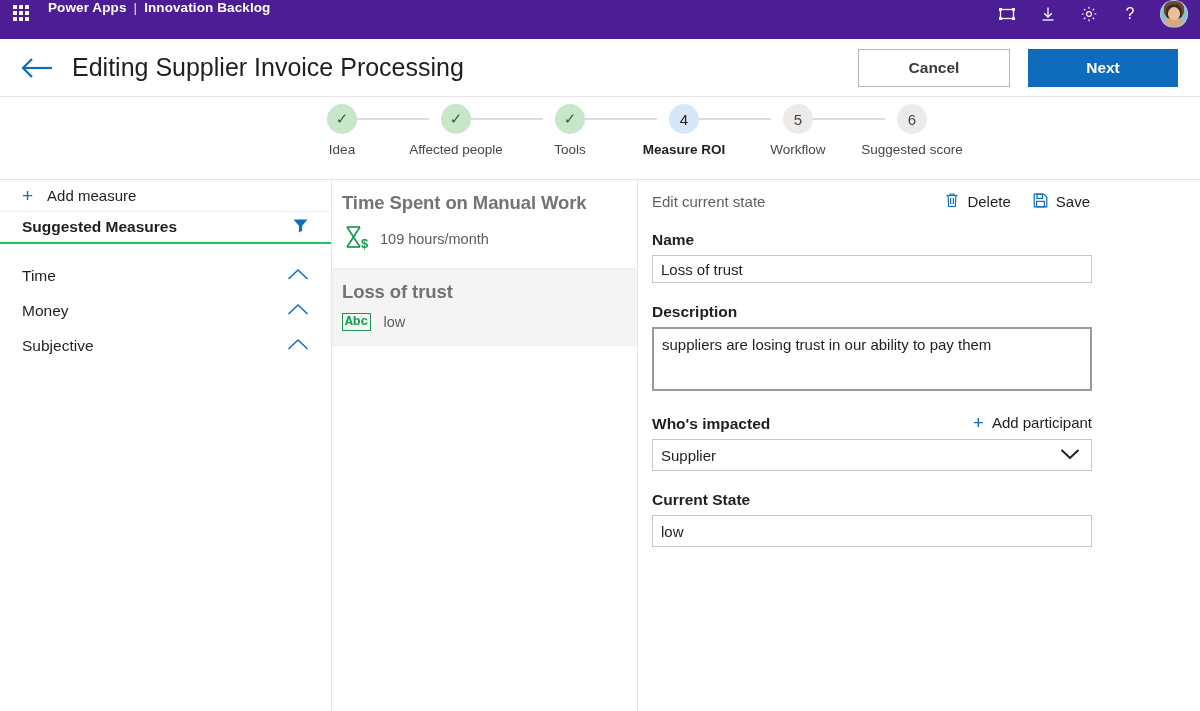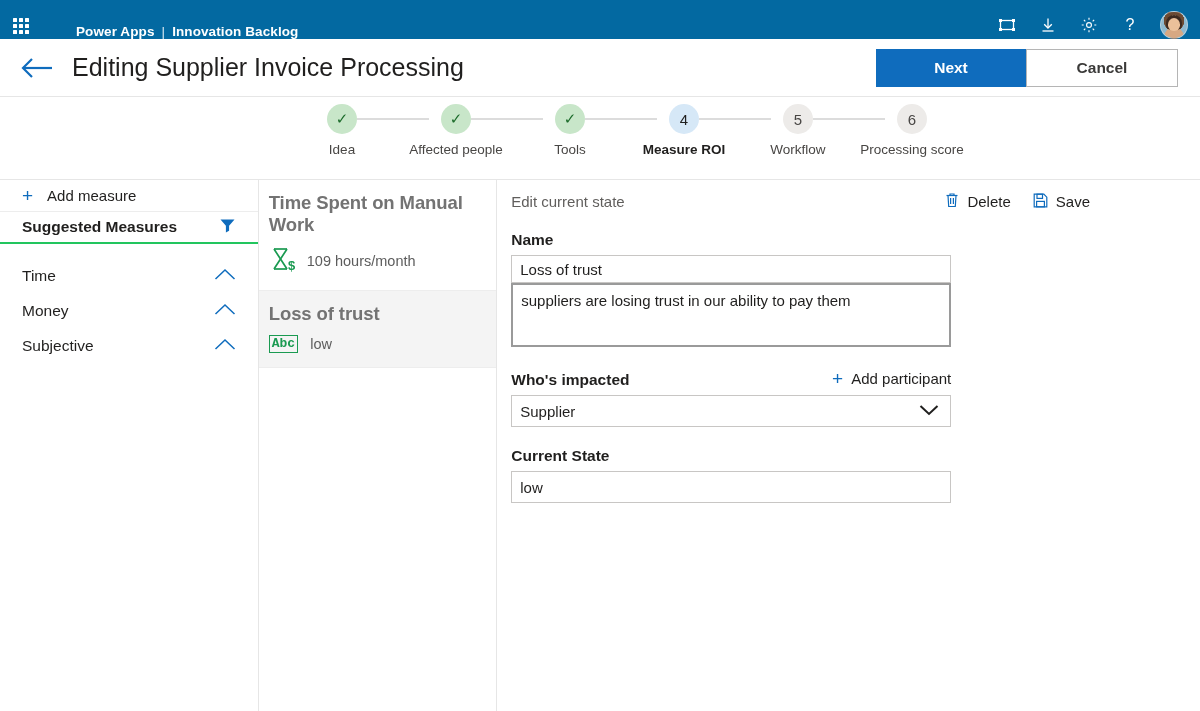--- a/index.html
+++ b/index.html
@@ -6,26 +6,25 @@
   html, body {
     width: 1200px; height: 711px;
     font-family: "Liberation Sans", sans-serif;
     background: #ffffff;
     overflow: hidden;
   }
 
   
   .topbar {
     height: 39px;
-    background: #0369a1;
+    background: #4c1d95;
     display: flex;
-    align-items: flex-end;
+    align-items: flex-start;
     padding: 0 12px 0 8px;
     color: #ffffff;
-    gap: 28px;
   }
   .waffle {
     width: 26px; height: 26px;
     display: flex; align-items: center; justify-content: center;
     cursor: pointer; flex: 0 0 auto;
   }
   .waffle-grid {
     display: grid;
     grid-template-columns: repeat(3, 4px);
     grid-template-rows: repeat(3, 4px);
@@ -295,22 +294,22 @@
 
 <div class="titlebar">
   <div class="back-arrow">
     <svg width="34" height="22" viewBox="0 0 34 22" fill="none" stroke="#0f6cbd" stroke-width="2.2">
       <path d="M32 11H3"></path>
         <path d="M12 2 3 11l9 9"></path>
     </svg>
   </div>
   <div class="page-title">Editing Supplier Invoice Processing</div>
   <div class="title-spacer"></div>
+  <button class="btn btn-cancel">Cancel</button>
   <button class="btn btn-next">Next</button>
-  <button class="btn btn-cancel">Cancel</button>
 </div>
 
 <div class="stepper">
   <div class="step done">
     <div class="connector"></div>
     <div class="circle">✓</div>
     <div class="slabel">Idea</div>
   </div>
   <div class="step done">
     <div class="connector"></div>
@@ -328,21 +327,21 @@
     <div class="slabel">Measure ROI</div>
   </div>
   <div class="step">
     <div class="connector"></div>
     <div class="circle">5</div>
     <div class="slabel">Workflow</div>
   </div>
   <div class="step">
 
     <div class="circle">6</div>
-    <div class="slabel">Processing score</div>
+    <div class="slabel">Suggested score</div>
   </div>
 </div>
 
 <div class="body">
 
   <div class="col-left">
     <div class="add-measure">
       <span class="plus-ico">+</span>
       <span class="add-measure-label">Add measure</span>
     </div>
@@ -434,20 +433,21 @@
             <rect x="3.6" y="8.4" width="7.8" height="5.4"></rect>
           </svg>
         </span>
         <span>Save</span>
       </span>
     </div>
 
     <div class="field-label">Name</div>
     <input class="inp" type="text" value="Loss of trust" style="">
 
+    <div class="field-label">Description</div>
     <textarea class="ta" style="">suppliers are losing trust in our ability to pay them</textarea>
 
     <div class="field-label tight">
       <div class="row-head">
         <span>Who's impacted</span>
         <span class="sp"></span>
         <span class="addpart">
           <span class="plus-ico">+</span>
           <span style="font-weight:normal">Add participant</span>
         </span>

